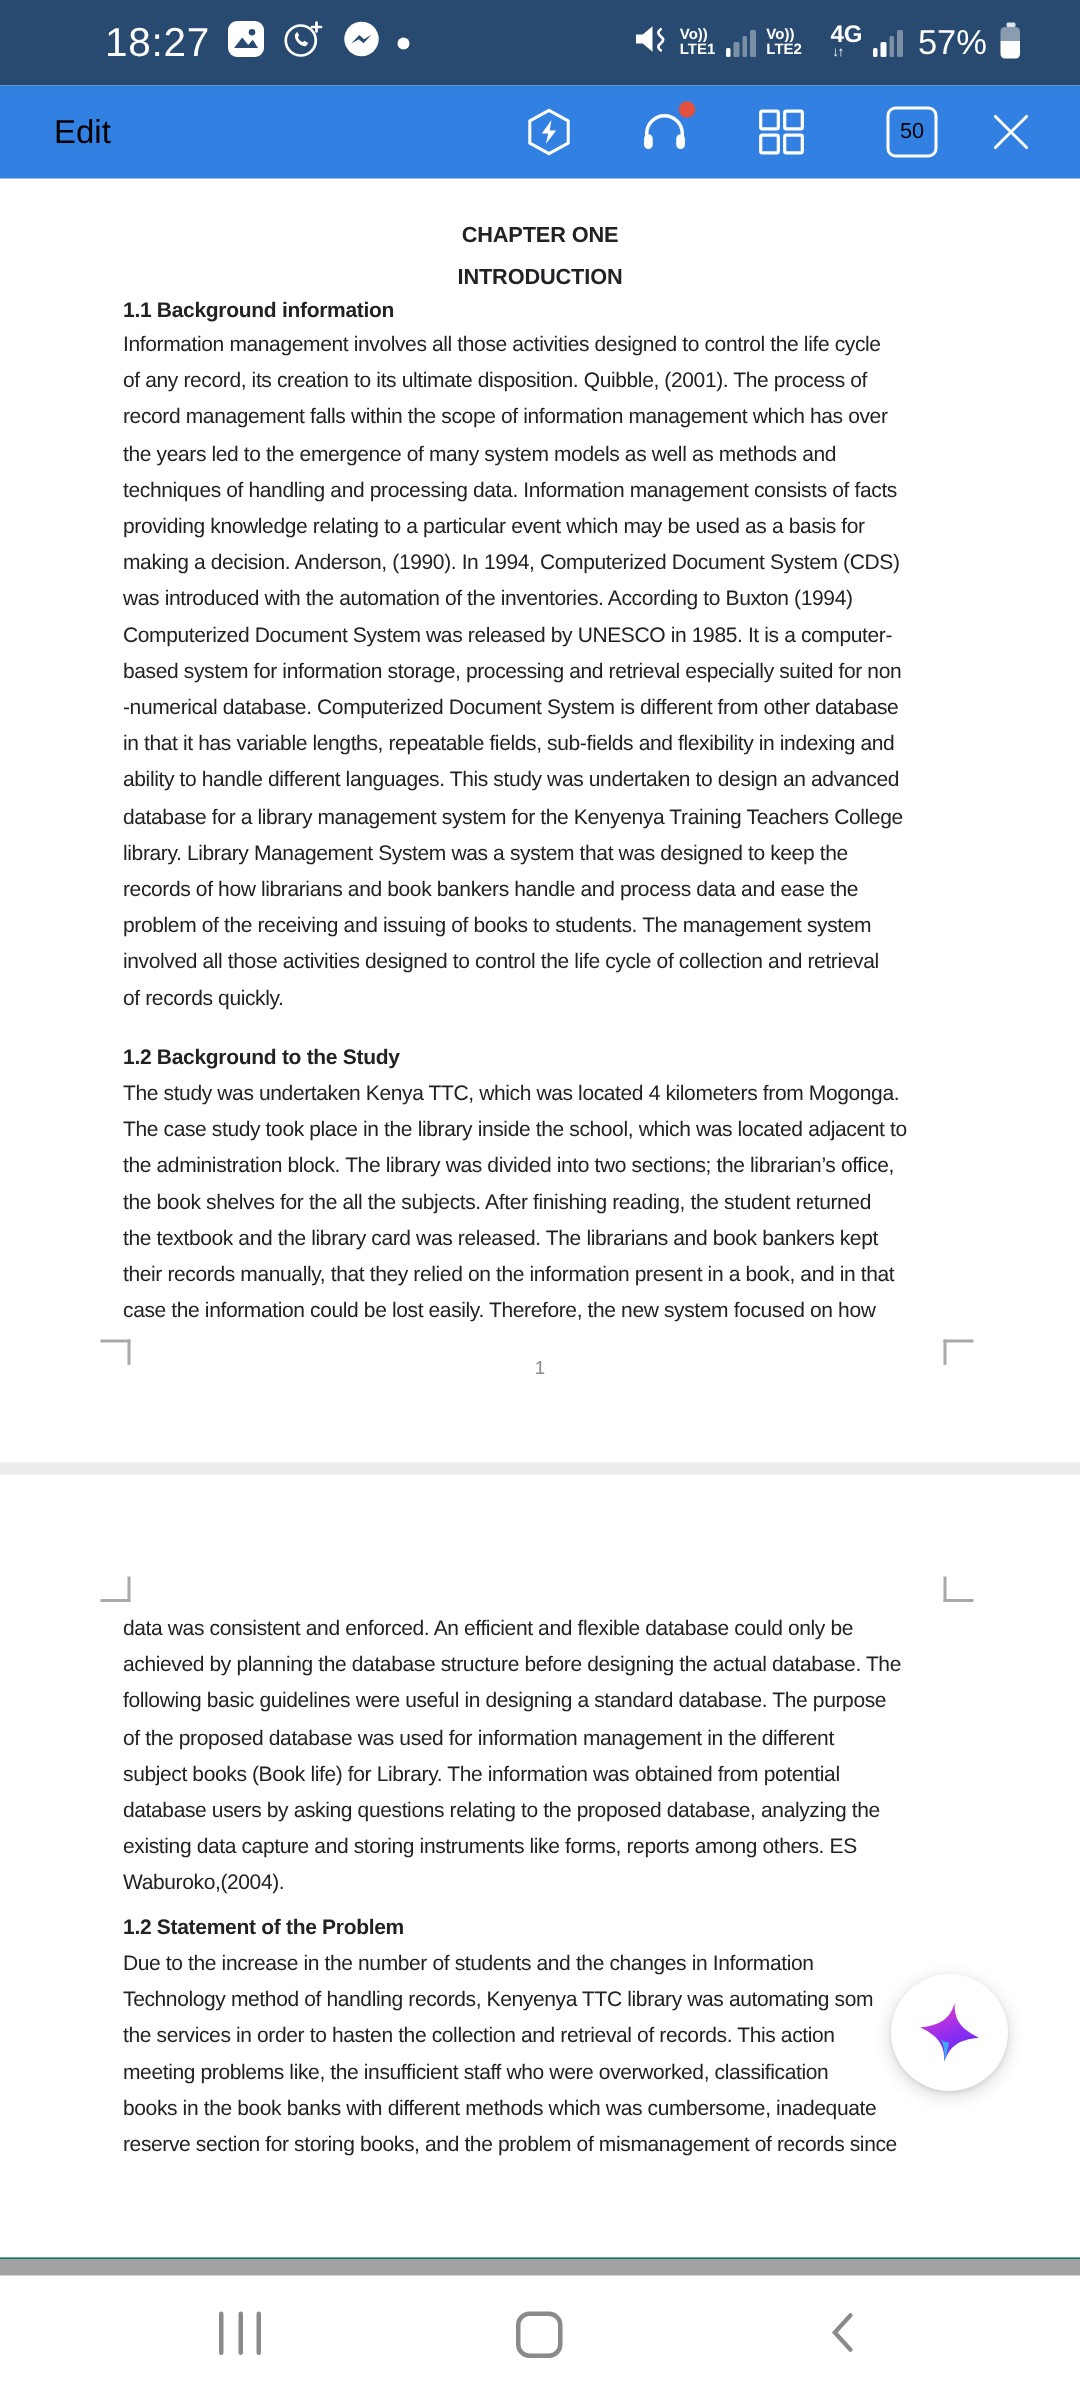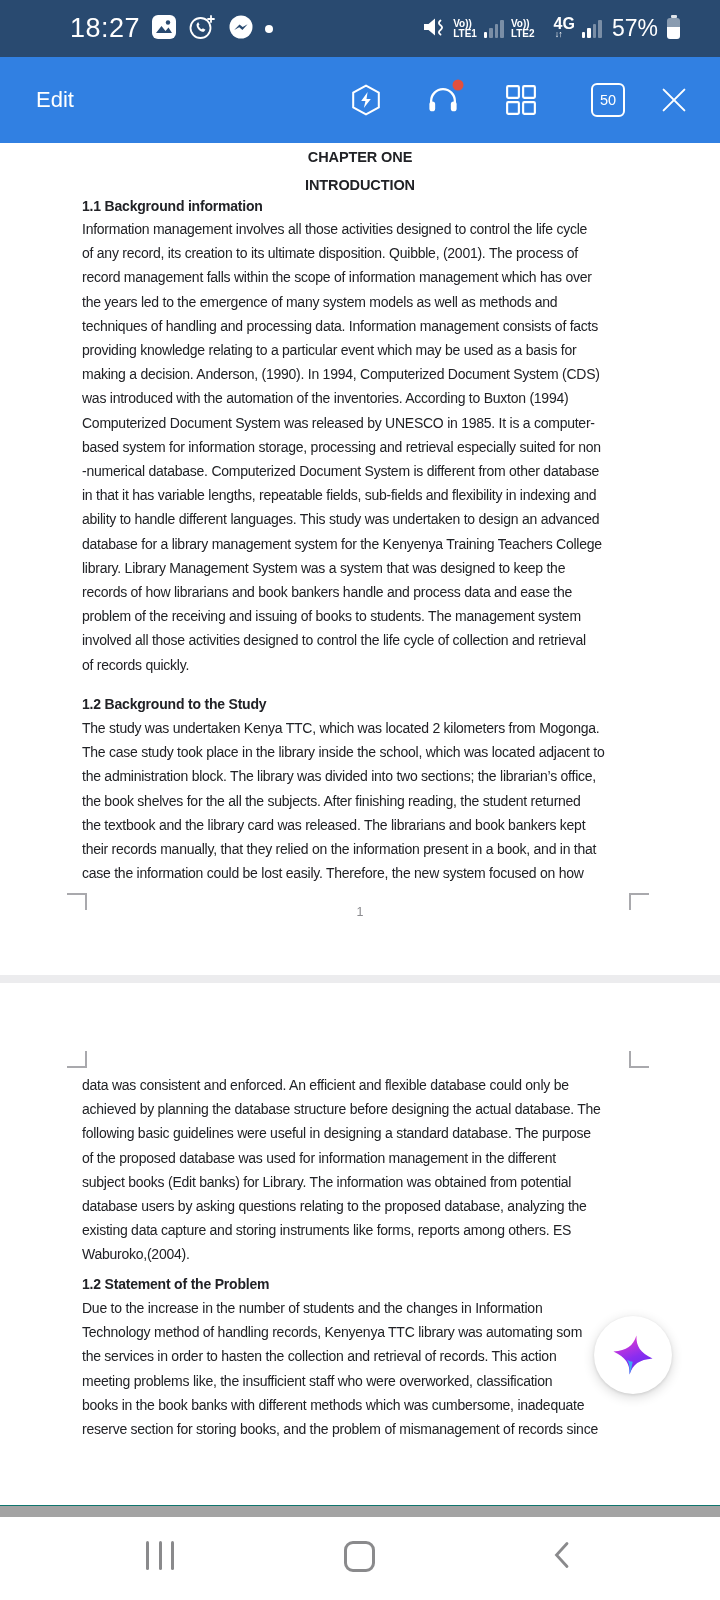--- a/index.html
+++ b/index.html
@@ -23,21 +23,21 @@
   .sig i:nth-child(1){height:6px}.sig i:nth-child(2){height:10px}
   .sig i:nth-child(3){height:14px}.sig i:nth-child(4){height:18px}
   .sb-pct{font-size:23px;margin-left:3px;}
   .battery{width:13px;height:21px;border-radius:3px;margin-left:2px;position:relative;
            background:linear-gradient(to top,#fff 57%,rgba(255,255,255,.45) 57%);}
   .battery:before{content:"";position:absolute;top:-3px;left:3.5px;width:6px;height:3px;
                   background:rgba(255,255,255,.85);border-radius:1px;}
   .sb-dot{width:8px;height:8px;border-radius:50%;background:#fff;}
 
   
-  .app-bar{position:absolute;left:0;top:57px;width:720px;height:86px;background:#3180e2;color:#ffffff;}
+  .app-bar{position:absolute;left:0;top:57px;width:720px;height:62px;background:#3180e2;color:#000000;}
   .ab-title{position:absolute;left:36px;top:50%;transform:translateY(-50%);font-size:22px;}
   .ab-icon{position:absolute;top:50%;transform:translate(-50%,-50%);display:flex;
            align-items:center;justify-content:center;}
   .badge50{width:30px;height:30px;border:2px solid #fff;border-radius:6px;display:flex;
            align-items:center;justify-content:center;font-size:14.5px;font-weight:500;margin-left:20px;}
   .red-dot{position:absolute;width:11px;height:11px;border-radius:50%;background:#e2503e;
            right:-4px;top:-5px;}
 
   
   .doc{position:absolute;left:0;top:143px;width:720px;height:1288px;background:#fff;color:#212226;}
@@ -200,21 +200,21 @@
       <div class="doc-line">ability to handle different languages. This study was undertaken to design an advanced</div>
       <div class="doc-line">database for a library management system for the Kenyenya Training Teachers College</div>
       <div class="doc-line">library. Library Management System was a system that was designed to keep the</div>
       <div class="doc-line">records of how librarians and book bankers handle and process data and ease the</div>
       <div class="doc-line">problem of the receiving and issuing of books to students. The management system</div>
       <div class="doc-line">involved all those activities designed to control the life cycle of collection and retrieval</div>
       <div class="doc-line">of records quickly.</div>
     </div>
   <div class="doc-heading" style="top:553px;">1.2 Background to the Study</div>
   <div class="para" style="top:573px;">
-      <div class="doc-line">The study was undertaken Kenya TTC, which was located 2 kilometers from Mogonga.</div>
+      <div class="doc-line">The study was undertaken Kenya TTC, which was located 4 kilometers from Mogonga.</div>
       <div class="doc-line">The case study took place in the library inside the school, which was located adjacent to</div>
       <div class="doc-line">the administration block. The library was divided into two sections; the librarian’s office,</div>
       <div class="doc-line">the book shelves for the all the subjects. After finishing reading, the student returned</div>
       <div class="doc-line">the textbook and the library card was released. The librarians and book bankers kept</div>
       <div class="doc-line">their records manually, that they relied on the information present in a book, and in that</div>
       <div class="doc-line">case the information could be lost easily. Therefore, the new system focused on how</div>
     </div>
 
   <div class="corner c-tr" style="left:67px;top:750px;"></div>
   <div class="corner c-tl" style="left:629px;top:750px;"></div>
@@ -222,21 +222,21 @@
 
   <div class="page-gap"></div>
 
   <div class="corner c-br" style="left:67px;top:908px;"></div>
   <div class="corner c-bl" style="left:629px;top:908px;"></div>
   <div class="para" style="top:930px;">
       <div class="doc-line">data was consistent and enforced. An efficient and flexible database could only be</div>
       <div class="doc-line">achieved by planning the database structure before designing the actual database. The</div>
       <div class="doc-line">following basic guidelines were useful in designing a standard database. The purpose</div>
       <div class="doc-line">of the proposed database was used for information management in the different</div>
-      <div class="doc-line">subject books (Edit banks) for Library. The information was obtained from potential</div>
+      <div class="doc-line">subject books (Book life) for Library. The information was obtained from potential</div>
       <div class="doc-line">database users by asking questions relating to the proposed database, analyzing the</div>
       <div class="doc-line">existing data capture and storing instruments like forms, reports among others. ES</div>
       <div class="doc-line">Waburoko,(2004).</div>
     </div>
   <div class="doc-heading" style="top:1133px;">1.2 Statement of the Problem</div>
   <div class="para" style="top:1153px;">
       <div class="doc-line">Due to the increase in the number of students and the changes in Information</div>
       <div class="doc-line">Technology method of handling records, Kenyenya TTC library was automating som</div>
       <div class="doc-line">the services in order to hasten the collection and retrieval of records. This action</div>
       <div class="doc-line">meeting problems like, the insufficient staff who were overworked, classification</div>

